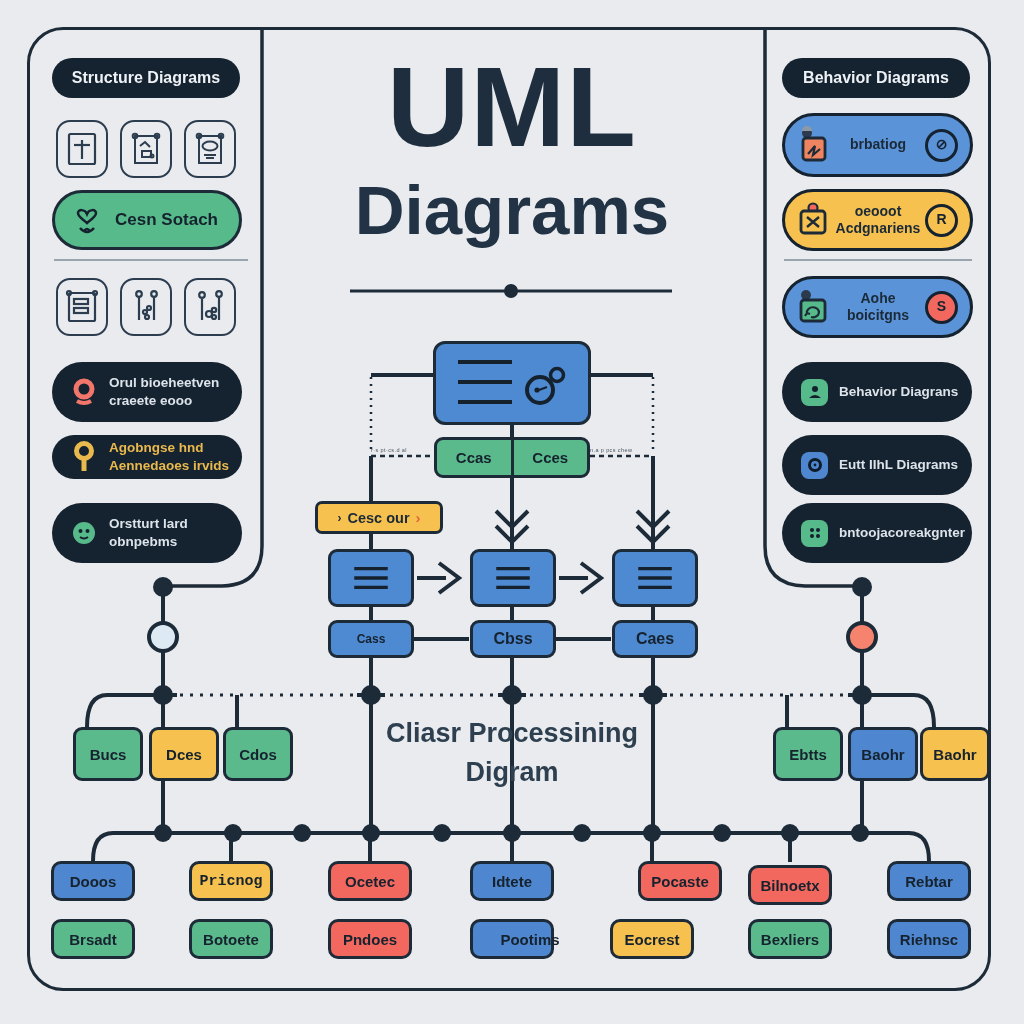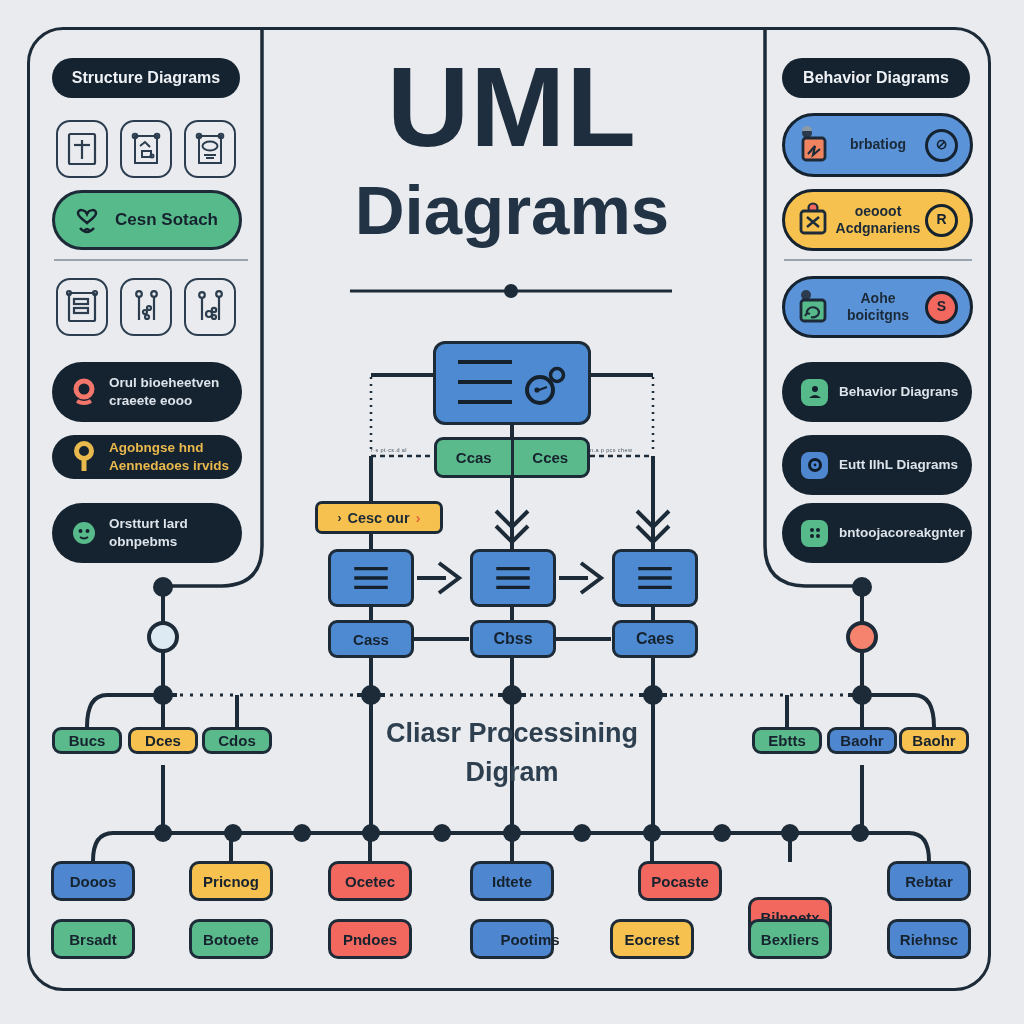--- a/index.html
+++ b/index.html
@@ -26,21 +26,21 @@
   .rpill .ctr{flex:1;text-align:center;}
   .badge{width:27px;height:27px;border-radius:50%;border:3px solid #15222f;display:flex;flex:none;
          align-items:center;justify-content:center;font-size:14px;font-weight:bold;color:#15222f;background:transparent;}
   .badge.red{background:#f2685f;}
   .iconbox{width:27px;height:27px;border-radius:8px;display:flex;flex:none;align-items:center;justify-content:center;}
   
   .node{border:3px solid #1d2b39;border-radius:9px;display:flex;align-items:center;
         justify-content:center;font-weight:bold;color:#16222e;}
   .c-green{background:#5aba8c;} .c-yellow{background:#f6c14e;}
   .c-red{background:#f2685f;} .c-blue{background:#4e87cf;} .c-blue2{background:#4d8ad2;}
-  .small-node{width:70px;height:27px;font-size:15px;border-radius:9px;}
+  .small-node{width:70px;height:54px;font-size:15px;border-radius:9px;margin-left:21px;}
   .bot-node{width:84px;height:40px;font-size:15px;border-radius:10px;}
   .title-uml{left:302px;top:50px;width:420px;text-align:center;font-size:114px;font-weight:bold;
              color:#1f2e3e;line-height:1;letter-spacing:1px;}
   .title-sub{left:302px;top:176px;width:420px;text-align:center;font-size:69px;font-weight:bold;
              color:#223345;line-height:1;}
   .caption{left:362px;top:714px;width:300px;text-align:center;font-size:27px;font-weight:bold;
            color:#2e4050;line-height:1.45;}
   .tinytag{font-size:5.5px;color:#4a5560;letter-spacing:.4px;white-space:nowrap;overflow:hidden;}
   .ybtn{left:315px;top:501px;width:128px;height:33px;background:#f6c14e;border:3px solid #1d2b39;
         border-radius:7px;display:flex;align-items:center;justify-content:center;gap:6px;
@@ -384,43 +384,43 @@
   <div class="abs node c-blue2" style="left:612px;top:549px;width:86px;height:58px;">
     <svg width="86" height="58" viewBox="0 0 86 58">
       <g stroke="#15222e" stroke-width="3.5">
           <line x1="25" y1="19" x2="61" y2="19"></line>
       <line x1="25" y1="29" x2="61" y2="29"></line>
           <line x1="25" y1="39" x2="61" y2="39"></line>
         </g>
       </svg>
   </div>
 
-  <div class="abs node c-blue2" style="left:328px;top:620px;width:86px;height:38px;font-size:15px;">Cass</div>
+  <div class="abs node c-blue2" style="left:328px;top:620px;width:86px;height:38px;font-size:12px;">Cass</div>
   <div class="abs node c-blue2" style="left:470px;top:620px;width:86px;height:38px;font-size:16px;">Cbss</div>
   <div class="abs node c-blue2" style="left:612px;top:620px;width:86px;height:38px;font-size:16px;">Caes</div>
 
   <div class="abs caption">
     <div>Cliasr Processining</div>
     <div>Digram</div>
   </div>
 
   <div class="abs node c-green small-node" style="left:52px;top:727px;">Bucs</div>
   <div class="abs node c-yellow small-node" style="left:128px;top:727px;">Dces</div>
   <div class="abs node c-green small-node" style="left:202px;top:727px;">Cdos</div>
 
   <div class="abs node c-green small-node" style="left:752px;top:727px;">Ebtts</div>
   <div class="abs node c-blue small-node" style="left:827px;top:727px;">Baohr</div>
   <div class="abs node c-yellow small-node" style="left:899px;top:727px;">Baohr</div>
 
   <div class="abs node c-blue bot-node" style="left:51px;top:861px;">Dooos</div>
-  <div class="abs node c-yellow bot-node" style="left:189px;top:861px;">Pricnog</div>
+  <div class="abs node c-yellow bot-node" style="left:189px;top:861px;font-family:Liberation Mono, monospace;">Pricnog</div>
   <div class="abs node c-red bot-node" style="left:328px;top:861px;">Ocetec</div>
   <div class="abs node c-blue bot-node" style="left:470px;top:861px;">Idtete</div>
   <div class="abs node c-red bot-node" style="left:638px;top:861px;">Pocaste</div>
-  <div class="abs node c-red bot-node" style="left:748px;top:897px;text-align:center;">Bilnoetx</div>
+  <div class="abs node c-red bot-node" style="left:748px;top:865px;text-align:center;">Bilnoetx</div>
   <div class="abs node c-blue bot-node" style="left:887px;top:861px;">Rebtar</div>
 
   <div class="abs node c-green bot-node" style="left:51px;top:919px;">Brsadt</div>
   <div class="abs node c-green bot-node" style="left:189px;top:919px;">Botoete</div>
   <div class="abs node c-red bot-node" style="left:328px;top:919px;">Pndoes</div>
   <div class="abs node c-blue bot-node" style="left:470px;top:919px;padding-left:36px;">Pootims</div>
   <div class="abs node c-yellow bot-node" style="left:610px;top:919px;">Eocrest</div>
   <div class="abs node c-green bot-node" style="left:748px;top:919px;">Bexliers</div>
   <div class="abs node c-blue bot-node" style="left:887px;top:919px;">Riehnsc</div>
 </div>

